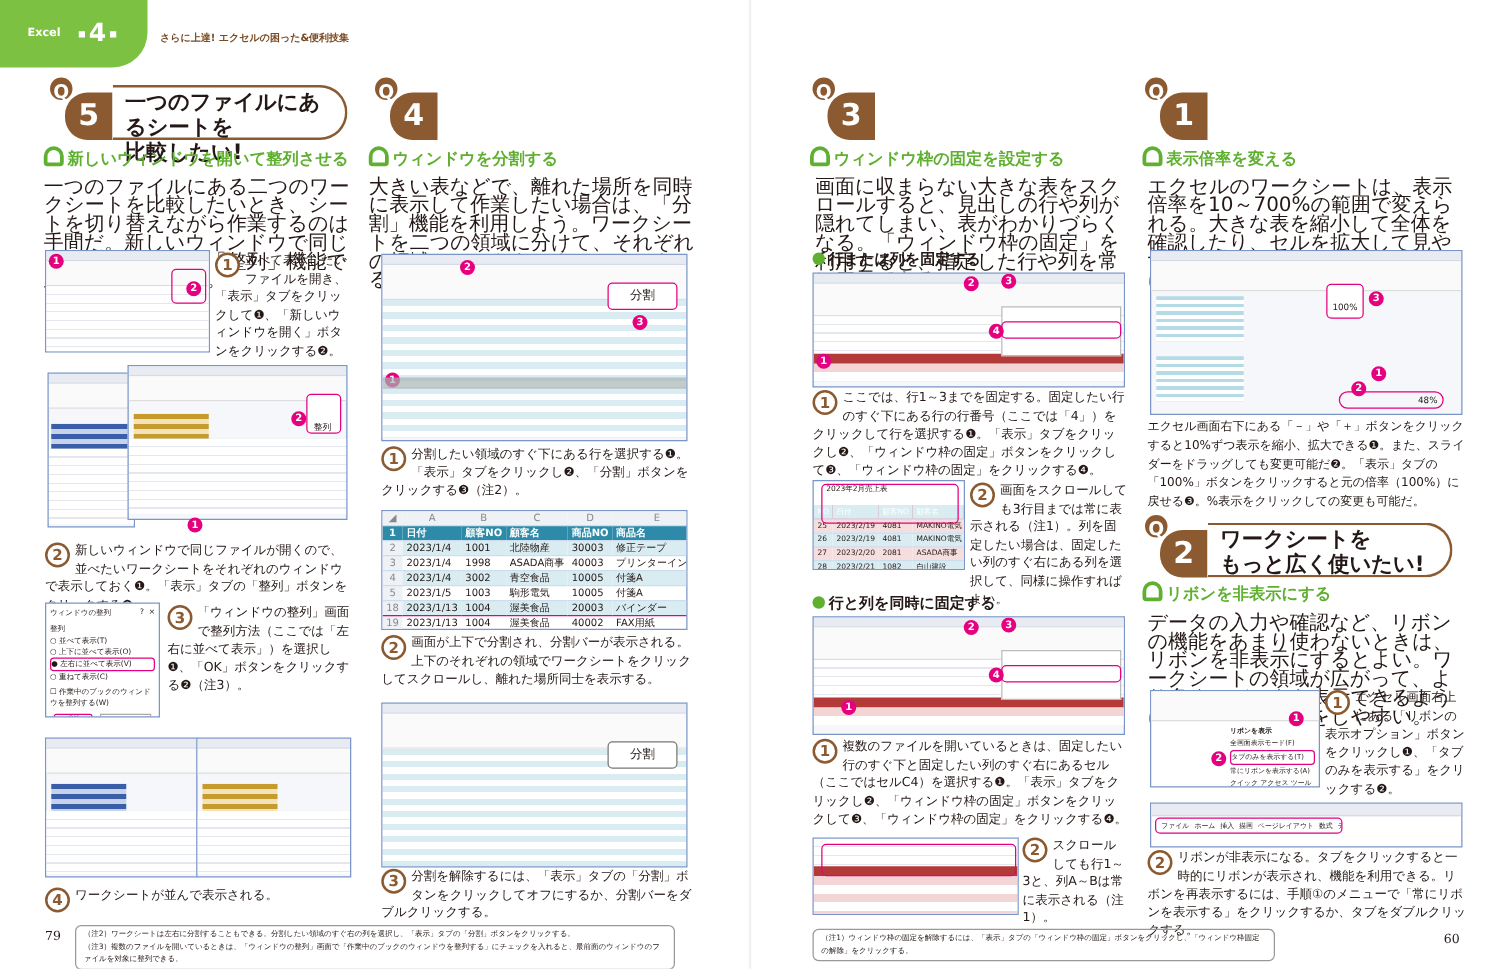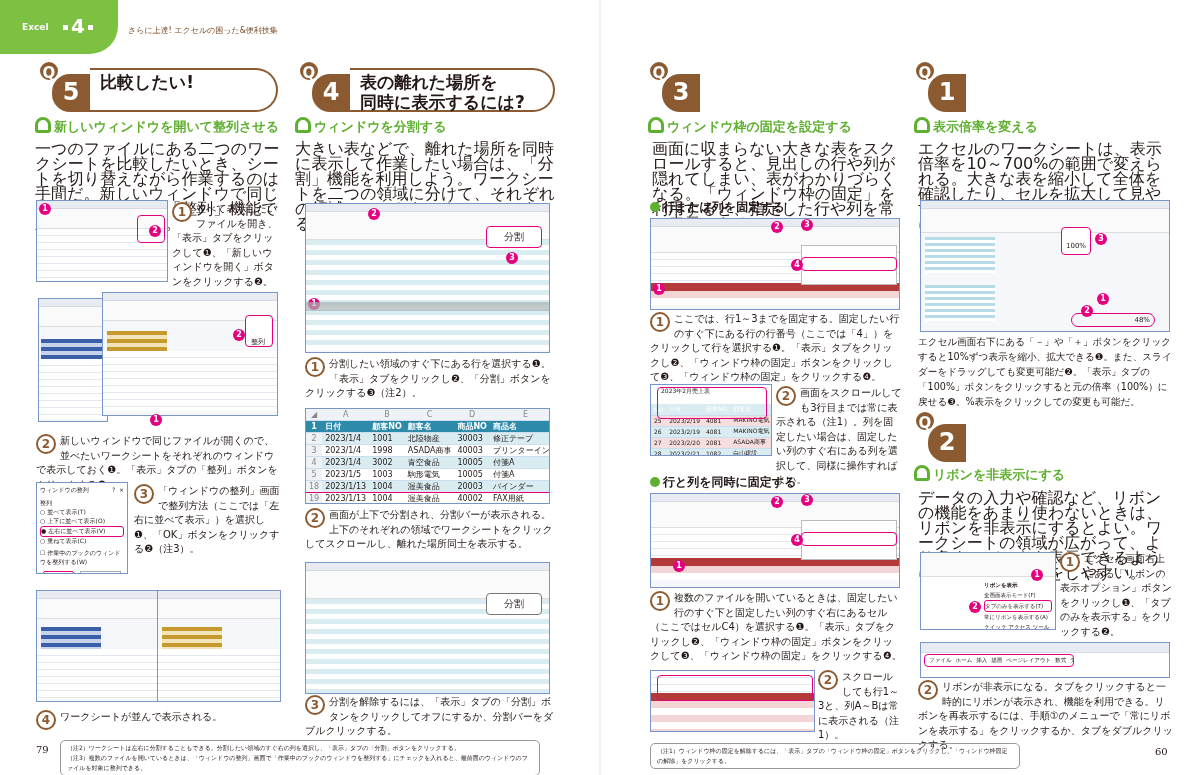--- a/index.html
+++ b/index.html
@@ -2,21 +2,21 @@
 <html><head>
 <meta charset="utf-8">
 <style>
 *{box-sizing:border-box;margin:0;padding:0}
 body{width:1200px;height:775px;background:#fff;font-family:"DejaVu Sans",sans-serif;color:#231815;position:relative;overflow:hidden}
 .abs{position:absolute}
 .hdr-blob{left:0;top:0;width:118px;height:54px;background:#7dc142;border-bottom-right-radius:28px}
 .hdr-excel{left:22px;top:22px;font-size:9px;font-weight:bold;color:#fff}
 .hdr-num{left:60px;top:14px;font-size:20px;font-weight:bold;color:#fff}
 .hdr-num::before,.hdr-num::after{content:"";display:inline-block;width:5px;height:5px;background:#fff;margin:0 3px;vertical-align:middle}
-.hdr-sub{left:128px;top:25px;font-size:8px;font-weight:normal;color:#7a4a22}
+.hdr-sub{left:128px;top:25px;font-size:8px;font-weight:bold;color:#7a4a22}
 .qhead{position:absolute;height:44px}
 .qhead .qtab{position:absolute;left:14px;top:6px;width:38px;height:38px;background:#8b5a30;border-radius:18px 0 0 18px}
 .qhead .qcircle{position:absolute;left:0;top:-8px;width:22px;height:22px;border-radius:50%;background:#8b5a30;color:#fff;font-weight:bold;font-size:15px;text-align:center;line-height:22px;border:2px solid #fff}
 .qhead .qnum{position:absolute;left:14px;top:10px;width:38px;text-align:center;color:#fff;font-size:24px;font-weight:bold}
 .qhead .qbox{position:absolute;left:52px;top:0;height:44px;border:2px solid #8b5a30;border-left:none;border-radius:0 22px 22px 0;padding:2px 10px;font-size:17px;font-weight:bold;line-height:20px;color:#231815;background:#fff}
 .ans{position:absolute;font-size:13px;font-weight:bold;color:#5fb030}
 .ans .a-ic{display:inline-block;width:16px;height:16px;border:3px solid #5fb030;border-radius:8px 8px 3px 3px;margin-right:3px;vertical-align:-2px}
 .body-txt{position:absolute;font-size:16px;line-height:15px;color:#231815}
 .step{position:absolute;font-size:10px;line-height:14.5px}
 .stepnum{display:inline-block;width:20px;height:20px;border:2px solid #8b5a30;border-radius:50%;text-align:center;line-height:16px;font-size:12px;font-weight:bold;color:#8b5a30;float:left;margin-right:4px;background:#fff}
@@ -46,20 +46,21 @@
 <div class="abs hdr-excel">Excel</div>
 <div class="abs hdr-num">4</div>
 <div class="abs hdr-sub">さらに上達! エクセルの困った&amp;便利技集</div>
 <div class="divider"></div>
 
 <div class="qhead" style="left:38px;top:68px;width:240px">
   <div class="qtab"></div>
   <div class="qcircle">Q</div>
   <div class="qnum">5</div>
   <div class="qbox" style="width:188px">
+      <div>一つのファイルにあるシートを</div>
       <div>比較したい!</div>
     </div>
 </div>
 <div class="ans" style="left:35px;top:117px"><span class="a-ic"></span><span>新しいウィンドウを開いて整列させる</span></div>
 <div class="body-txt" style="left:35px;top:141px;width:245px">一つのファイルにある二つのワークシートを比較したいとき、シートを切り替えながら作業するのは手間だ。新しいウィンドウで同じファイルを開き、「整列」機能で並べて表示しよう。</div>
 
 <div class="shot" style="left:36px;top:200px;width:132px;height:82px">
   <div class="bar"></div>
     <div class="rib"></div>
     <div class="grid" style="height:54px"></div>
@@ -116,24 +117,20 @@
     <div class="rib"></div>
   <div style="width:60px;height:22px;margin:8px 4px 0;background:repeating-linear-gradient(#c79a2e 0 4px,#f3e3b8 4px 8px)"></div>
   <div class="grid" style="height:50px"></div>
 </div>
 <div class="step" style="left:36px;top:710px;width:245px"><span class="stepnum">4</span><span>ワークシートが並んで表示される。</span></div>
 
 <div class="qhead" style="left:298px;top:68px;width:258px">
   <div class="qtab"></div>
   <div class="qcircle">Q</div>
   <div class="qnum">4</div>
-  <div class="qbox" style="width:205px">
-      <div>表の離れた場所を</div>
-      <div>同時に表示するには?</div>
-    </div>
 </div>
 <div class="ans" style="left:295px;top:117px"><span class="a-ic"></span><span>ウィンドウを分割する</span></div>
 <div class="body-txt" style="left:295px;top:141px;width:262px">大きい表などで、離れた場所を同時に表示して作業したい場合は、「分割」機能を利用しよう。ワークシートを二つの領域に分けて、それぞれの領域でシートをスクロールできる。</div>
 
 <div class="shot" style="left:305px;top:203px;width:245px;height:150px">
   <div class="bar"></div>
     <div class="rib" style="height:28px"></div>
   <div class="grid" style="height:110px;background:repeating-linear-gradient(#d9ecf2 0 5px,#fff 5px 10px)"></div>
   <div class="pk" style="left:180px;top:22px;width:56px;height:22px;background:#fff;font-size:10px;text-align:center;line-height:20px">分割</div>
   <div class="pkn" style="left:200px;top:48px">3</div>
@@ -335,20 +332,24 @@
   <div class="pk" style="left:150px;top:112px;width:84px;height:14px;border-radius:7px;font-size:7px;text-align:right;padding-right:4px;line-height:12px">48%</div>
   <div class="pkn" style="left:176px;top:92px">1</div>
     <div class="pkn" style="left:160px;top:104px">2</div>
 </div>
 <div class="body-txt" style="left:918px;top:334px;width:256px;font-size:9.6px">エクセル画面右下にある「－」や「＋」ボタンをクリックすると10%ずつ表示を縮小、拡大できる❶。また、スライダーをドラッグしても変更可能だ❷。「表示」タブの「100%」ボタンをクリックすると元の倍率（100%）に戻せる❸。%表示をクリックしての変更も可能だ。</div>
 
 <div class="qhead" style="left:914px;top:418px;width:250px">
   <div class="qtab"></div>
   <div class="qcircle">Q</div>
   <div class="qnum">2</div>
+  <div class="qbox" style="width:196px">
+      <div>ワークシートを</div>
+      <div>もっと広く使いたい!</div>
+    </div>
 </div>
 <div class="ans" style="left:914px;top:465px"><span class="a-ic"></span><span>リボンを非表示にする</span></div>
 <div class="body-txt" style="left:918px;top:490px;width:255px">データの入力や確認など、リボンの機能をあまり使わないときは、リボンを非表示にするとよい。ワークシートの領域が広がって、より多くのデータを表示できるようになるため、作業をしやすい。</div>
 
 <div class="shot" style="left:920px;top:552px;width:136px;height:78px;background:#fff;font-size:5.5px">
   <div class="rib" style="height:24px"></div>
   <div style="position:absolute;left:60px;top:26px;width:74px;padding:1px 3px;line-height:10px">
     <div style="font-weight:bold">リボンを表示</div>
     <div>全画面表示モード(F)</div>
     <div style="border:1.5px solid #e4007f;border-radius:3px">タブのみを表示する(T)</div>

